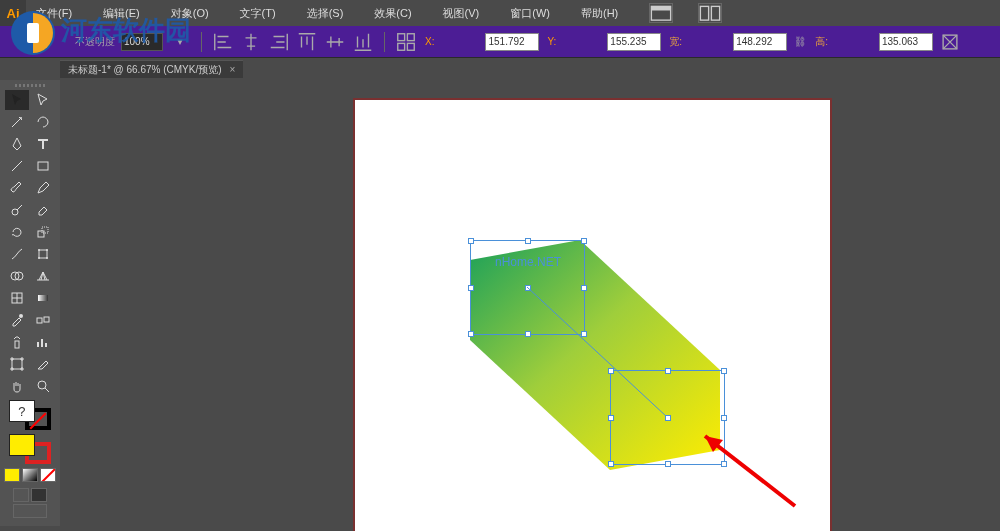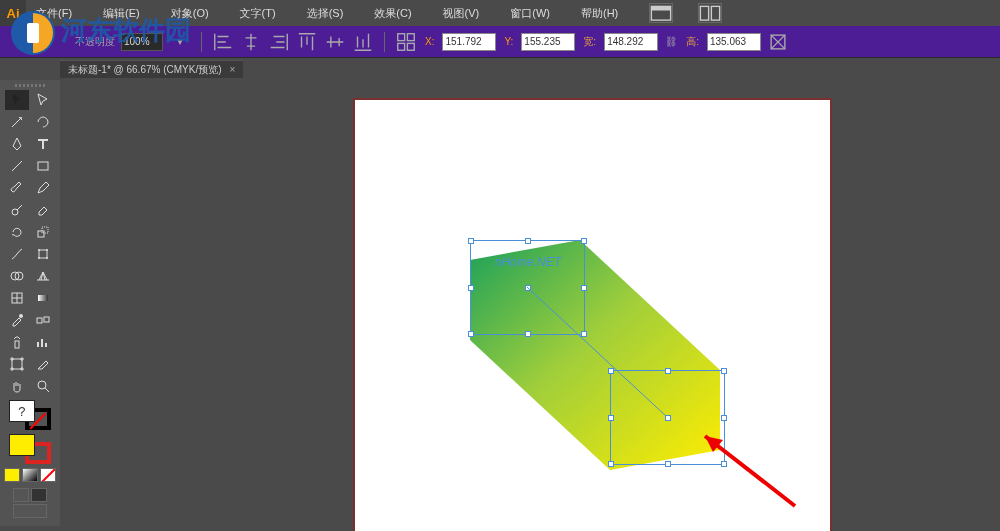--- a/index.html
+++ b/index.html
@@ -45,21 +45,21 @@
     .tool-btn {
       width: 22px; height: 20px;
       display: flex; align-items: center; justify-content: center;
       color: #aaa;
     }
     .coord-lbl { color: #ff9a00; font-size: 10px; padding: 0 2px; }
     .coord-lbl.orange { color: #e8a23d; }
     .coord-input {
       background: #fff; border: 1px solid #888;
       color: #333; font-size: 10px;
-      width: 54px; height: 18px; padding: 0 2px;
+      width: 54px; height: 18px; padding: 0 2px; margin-left: 43px;
     }
     .link-icon {
       width: 14px; height: 18px;
       display: flex; align-items: center; justify-content: center;
       color: #aaa; font-size: 10px;
     }
     .doc-tab-bar {
       position: absolute; left: 60px; top: 58px;
       height: 22px; display: flex; align-items: center;
     }
@@ -152,21 +152,20 @@
     }
     .watermark-logo {
       position: absolute; left: 5px; top: 5px;
       width: 200px; height: 55px;
       pointer-events: none;
     }
     .watermark-text {
       position: absolute; left: 495px; top: 255px;
       color: #4a90d9; font-size: 12px;
       pointer-events: none;
-      font-style: italic;
     }
     .arrow {
       position: absolute; right: 195px; bottom: 15px;
       pointer-events: none;
     }
   </style>
 </head>
 <body>
 
 <div class="app-icon">Ai</div>

